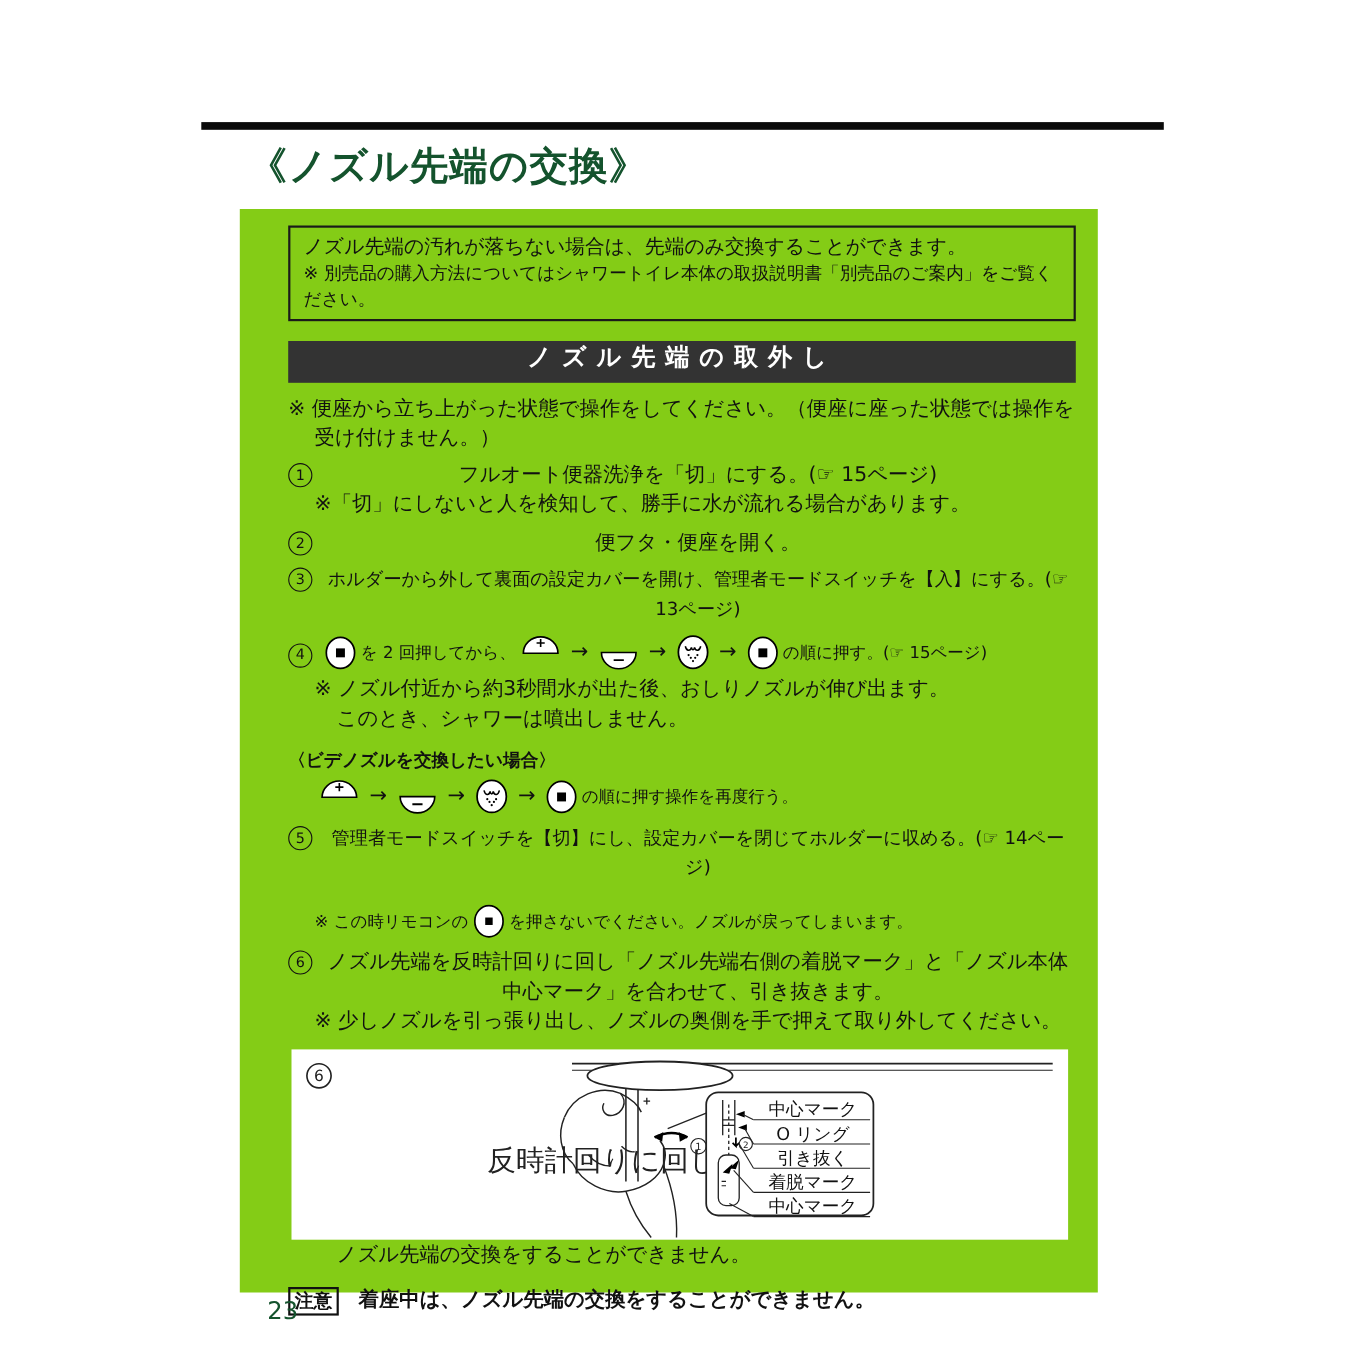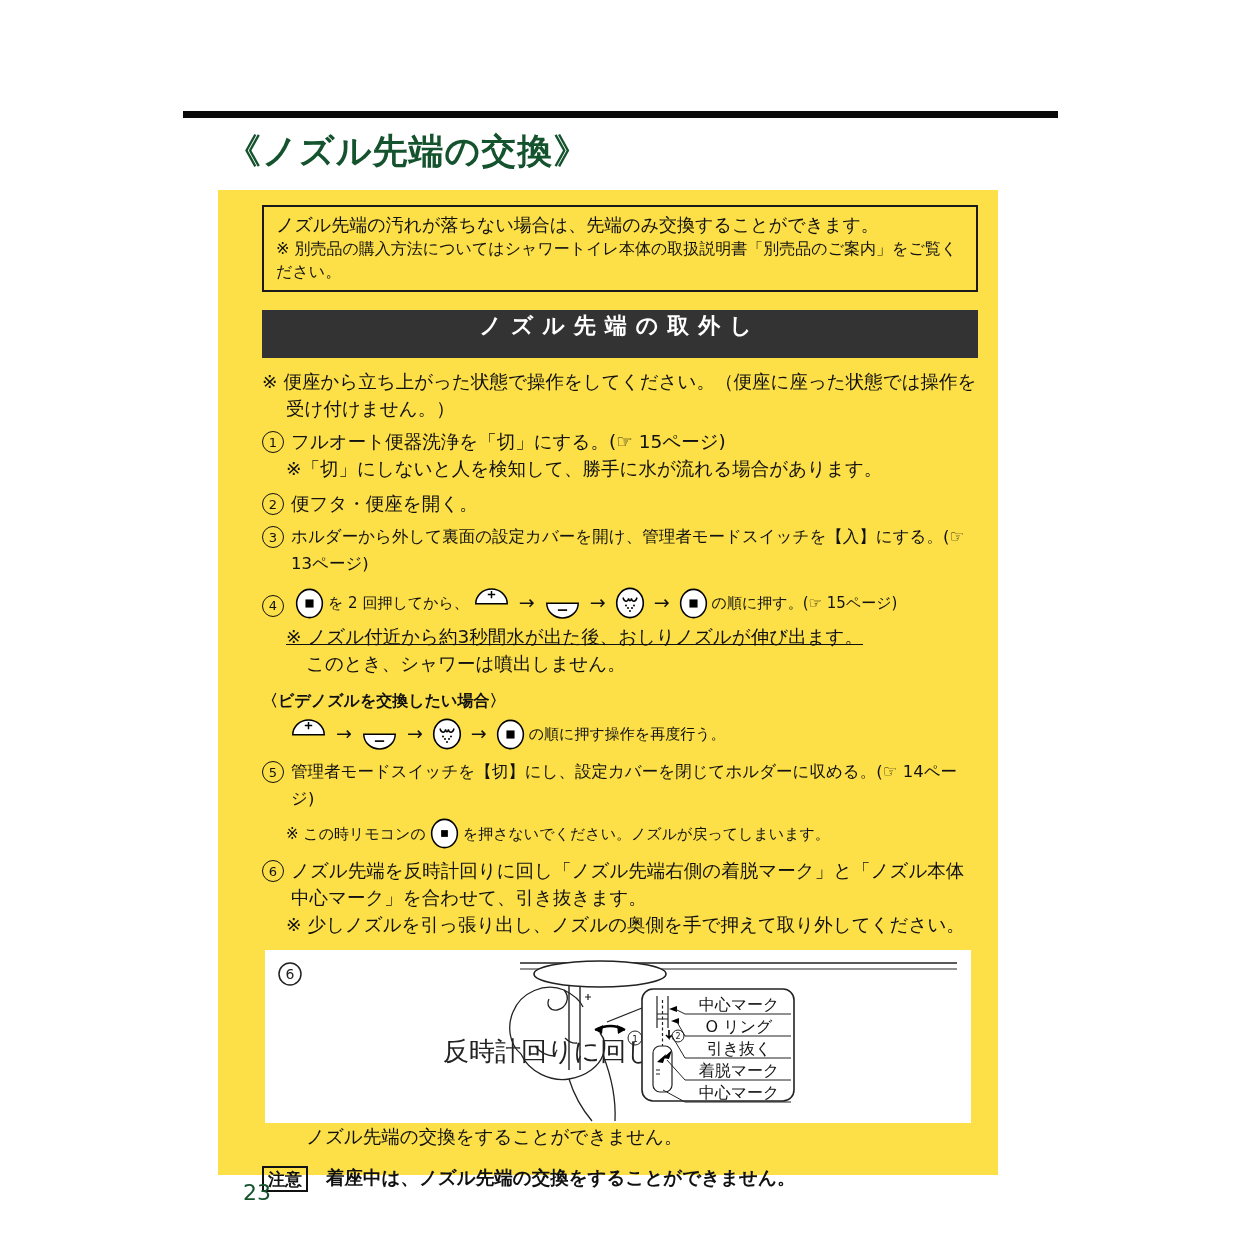--- a/index.html
+++ b/index.html
@@ -2,40 +2,40 @@
 <html><head>
 <meta charset="utf-8">
 <style>
   html,body{margin:0;padding:0;background:#fff;}
   body{font-family:"DejaVu Sans","Liberation Sans",sans-serif;color:#111;}
   .page{position:relative;width:1240px;height:1240px;background:#ffffff;overflow:hidden;}
 
   .top-rule{position:absolute;left:183px;top:111px;width:875px;height:7px;background:#0a0a0a;}
   .doc-title{position:absolute;left:226px;top:128px;font-size:35px;font-weight:bold;letter-spacing:1px;color:#14532d;}
 
-  .panel{position:absolute;left:218px;top:190px;width:780px;height:985px;background:#fde047;box-sizing:border-box;padding:15px 20px 0 44px;}
+  .panel{position:absolute;left:218px;top:190px;width:780px;height:985px;background:#84cc16;box-sizing:border-box;padding:15px 20px 0 44px;}
 
   .intro-box{box-sizing:border-box;width:716px;border:2px solid #1a1a1a;padding:5px 12px 7px 12px;}
   .intro-box .l1{font-size:18px;line-height:25px;}
   .intro-box .l2{font-size:16px;line-height:23px;}
 
-  .section-bar{box-sizing:border-box;width:716px;height:48px;background:#333333;color:#ffffff;
+  .section-bar{box-sizing:border-box;width:716px;height:38px;background:#333333;color:#ffffff;
     font-size:22px;font-weight:bold;letter-spacing:9px;text-align:center;line-height:31px;margin-top:18px;}
 
   .body-col{width:716px;}
   .line{font-size:18.5px;line-height:27px;}
   .small{font-size:16.5px;}
   .note{margin-left:24px;}
   .ind2{margin-left:44px;}
 
   .step{display:flex;align-items:flex-start;margin-top:6px;}
   .cnum{flex:0 0 auto;display:inline-flex;align-items:center;justify-content:center;
     width:20px;height:20px;border:1.6px solid #111;border-radius:50%;font-size:13px;
     margin-right:7px;margin-top:3px;background:transparent;}
-  .step .stxt{flex:1 1 auto;}
+  .step .stxt{flex:1 1 auto;text-align:center;}
 
   .iconrow{display:flex;align-items:center;flex-wrap:wrap;margin-top:10px;}
   .iconrow .t{font-size:15px;line-height:30px;}
   .arr{font-size:19px;margin:0 5px;position:relative;top:-1px;}
   svg.btn{display:inline-block;}
   .ic-stop{width:29px;height:31px;margin:0 4px;}
   .ic-plus{width:37px;height:21px;margin:0 4px;position:relative;top:-8px;}
   .ic-minus{width:37px;height:21px;margin:0 4px;position:relative;top:8px;}
   .ic-bidet{width:30px;height:32px;margin:0 4px;}
 
@@ -116,21 +116,21 @@
             <circle cx="17" cy="21" r="1" fill="#000"></circle>
           <circle cx="15" cy="24" r="1" fill="#000"></circle>
         </svg>
         <span class="arr">→</span>
         <svg class="btn ic-stop" viewBox="0 0 30 32">
           <ellipse cx="15" cy="16" rx="13.3" ry="14.6" fill="#fff" stroke="#000" stroke-width="1.6"></ellipse>
           <rect x="10.8" y="11.8" width="8.4" height="8.4" fill="#000"></rect>
         </svg>
         <span class="t">の順に押す。(☞ 15ページ)</span>
       </div>
-      <div class="line note" style="margin-top:4px;text-decoration:underline;">※ ノズル付近から約3秒間水が出た後、おしりノズルが伸び出ます。</div>
+      <div class="line note" style="margin-top:4px;">※ ノズル付近から約3秒間水が出た後、おしりノズルが伸び出ます。</div>
       <div class="line ind2">このとき、シャワーは噴出しません。</div>
 
       <div class="subhead">〈ビデノズルを交換したい場合〉</div>
 
       <div class="iconrow" style="margin-left:24px;margin-top:6px;">
         <svg class="btn ic-plus" viewBox="0 0 40 22">
           <path d="M3,20 A17,16 0 0 1 37,20 Z" fill="#fff" stroke="#000" stroke-width="1.6"></path>
           <path d="M20,6 V14 M16,10 H24" stroke="#000" stroke-width="1.6" fill="none"></path>
         </svg>
         <span class="arr">→</span>
@@ -153,21 +153,21 @@
           <ellipse cx="15" cy="16" rx="13.3" ry="14.6" fill="#fff" stroke="#000" stroke-width="1.6"></ellipse>
           <rect x="10.8" y="11.8" width="8.4" height="8.4" fill="#000"></rect>
         </svg>
         <span class="t">の順に押す操作を再度行う。</span>
       </div>
 
       <div class="step" style="margin-top:8px;">
         <span class="cnum">5</span>
         <span class="stxt line small">管理者モードスイッチを【切】にし、設定カバーを閉じてホルダーに収める。(☞ 14ページ)</span>
       </div>
-      <div class="iconrow note" style="margin-top:6px;">
+      <div class="iconrow note" style="margin-top:20px;">
         <span class="t">※ この時リモコンの</span>
         <svg class="btn ic-stop" viewBox="0 0 30 32">
           <ellipse cx="15" cy="16" rx="13.3" ry="14.6" fill="#fff" stroke="#000" stroke-width="1.6"></ellipse>
           <rect x="11.5" y="12.5" width="7" height="7" fill="#000"></rect>
         </svg>
         <span class="t">を押さないでください。ノズルが戻ってしまいます。</span>
       </div>
 
       <div class="step" style="margin-top:8px;">
         <span class="cnum">6</span>

